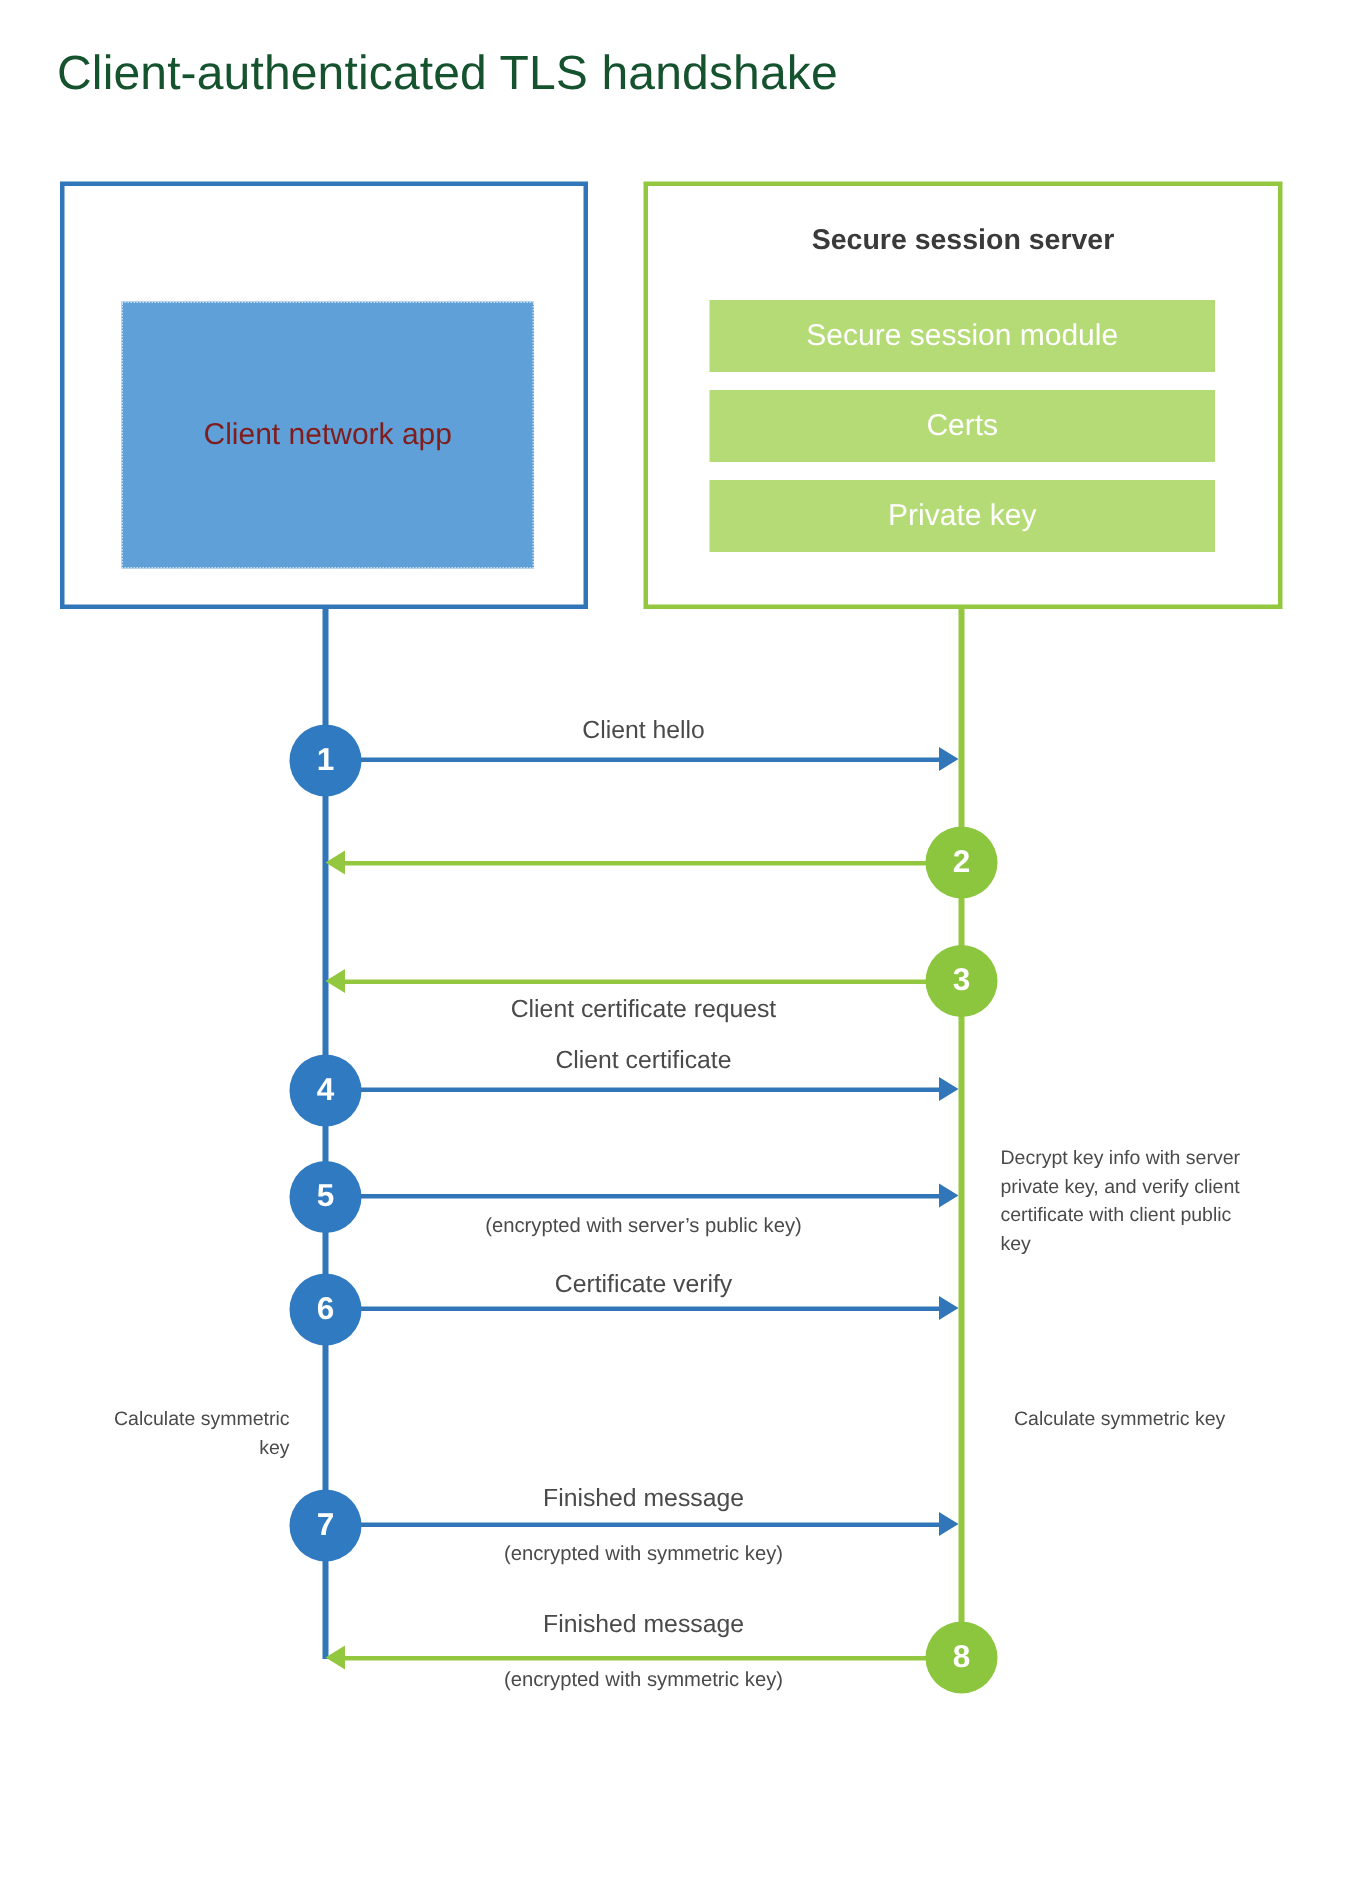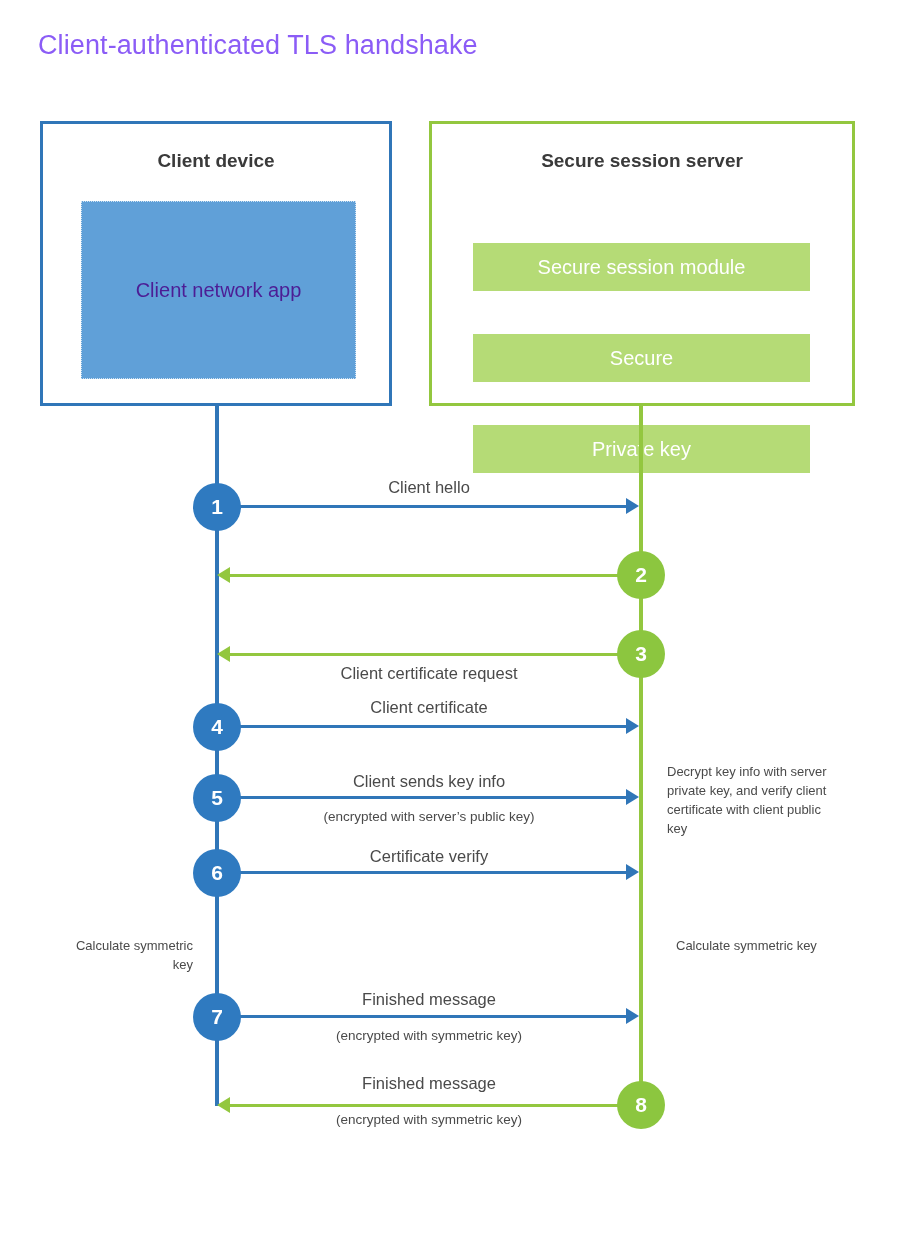--- a/index.html
+++ b/index.html
@@ -17,23 +17,23 @@
     height: 1256px;
     background: #ffffff;
     overflow: hidden;
   }
 
   
   .page-title {
     position: absolute;
     left: 38px;
     top: 30px;
-    font-size: 27px;
+    font-size: 32px;
     font-weight: 400;
-    color: #8b5cf6;
+    color: #14532d;
     letter-spacing: 0.1px;
     white-space: nowrap;
   }
 
   
   .party-box {
     position: absolute;
     background: #ffffff;
     box-sizing: border-box;
   }
@@ -69,21 +69,21 @@
     top: 77px;
     width: 275px;
     height: 178px;
     background: #60a0d8;
     border: 1px dotted #cfe2f3;
     box-sizing: border-box;
     display: flex;
     align-items: center;
     justify-content: center;
     text-align: center;
-    color: #4c1d95;
+    color: #7f1d1d;
     font-size: 20px;
     line-height: 1.35;
     padding: 0 18px;
   }
 
   
   .server-bars {
     position: absolute;
     left: 41px;
     top: 76px;
@@ -91,21 +91,20 @@
   }
   .server-bar {
     height: 48px;
     background: #b5db76;
     margin-bottom: 12px;
     display: flex;
     align-items: center;
     justify-content: center;
     color: #ffffff;
     font-size: 20px;
-    margin-top: 43px;
   }
 
   
   .lifeline {
     position: absolute;
     width: 4px;
   }
   .lifeline.client-line {
     left: 215px;
     top: 406px;
@@ -178,29 +177,28 @@
   .side-note.left-align  { text-align: left; }
 </style>
 </head>
 <body>
 
 <div id="canvas">
 
   <div class="page-title">Client-authenticated TLS handshake</div>
 
   <div class="party-box client">
-    <div class="party-title">Client device</div>
     <div class="client-app">Client network app</div>
   </div>
 
   <div class="party-box server">
     <div class="party-title">Secure session server</div>
     <div class="server-bars">
       <div class="server-bar">Secure session module</div>
-      <div class="server-bar">Secure</div>
+      <div class="server-bar">Certs</div>
       <div class="server-bar">Private key</div>
     </div>
   </div>
 
   <div class="lifeline client-line"></div>
   <div class="lifeline server-line"></div>
 
   <div class="msg-label" style="left:217px; top:478px; width:424px;">Client hello</div>
   <div class="arrow-line blue" style="left:217px; top:505px; width:409px;"></div>
   <div class="arrow-head right blue" style="left:626px; top:498px;"></div>
@@ -213,21 +211,20 @@
   <div class="msg-label" style="left:217px; top:628px; width:424px;margin-top:36px;">Client certificate request</div>
   <div class="arrow-line green" style="left:230px; top:653px; width:411px;"></div>
   <div class="arrow-head left green" style="left:217px; top:646px;"></div>
   <div class="step-circle green" style="left:617px; top:630px;">3</div>
 
   <div class="msg-label" style="left:217px; top:698px; width:424px;">Client certificate</div>
   <div class="arrow-line blue" style="left:217px; top:725px; width:409px;"></div>
   <div class="arrow-head right blue" style="left:626px; top:718px;"></div>
   <div class="step-circle blue" style="left:193px; top:703px;">4</div>
 
-  <div class="msg-label" style="left:217px; top:772px; width:424px;">Client sends key info</div>
   <div class="arrow-line blue" style="left:217px; top:796px; width:409px;"></div>
   <div class="arrow-head right blue" style="left:626px; top:789px;"></div>
   <div class="msg-sub" style="left:217px; top:809px; width:424px;">(encrypted with server’s public key)</div>
   <div class="step-circle blue" style="left:193px; top:774px;">5</div>
 
   <div class="msg-label" style="left:217px; top:847px; width:424px;">Certificate verify</div>
   <div class="arrow-line blue" style="left:217px; top:871px; width:409px;"></div>
   <div class="arrow-head right blue" style="left:626px; top:864px;"></div>
   <div class="step-circle blue" style="left:193px; top:849px;">6</div>
 

